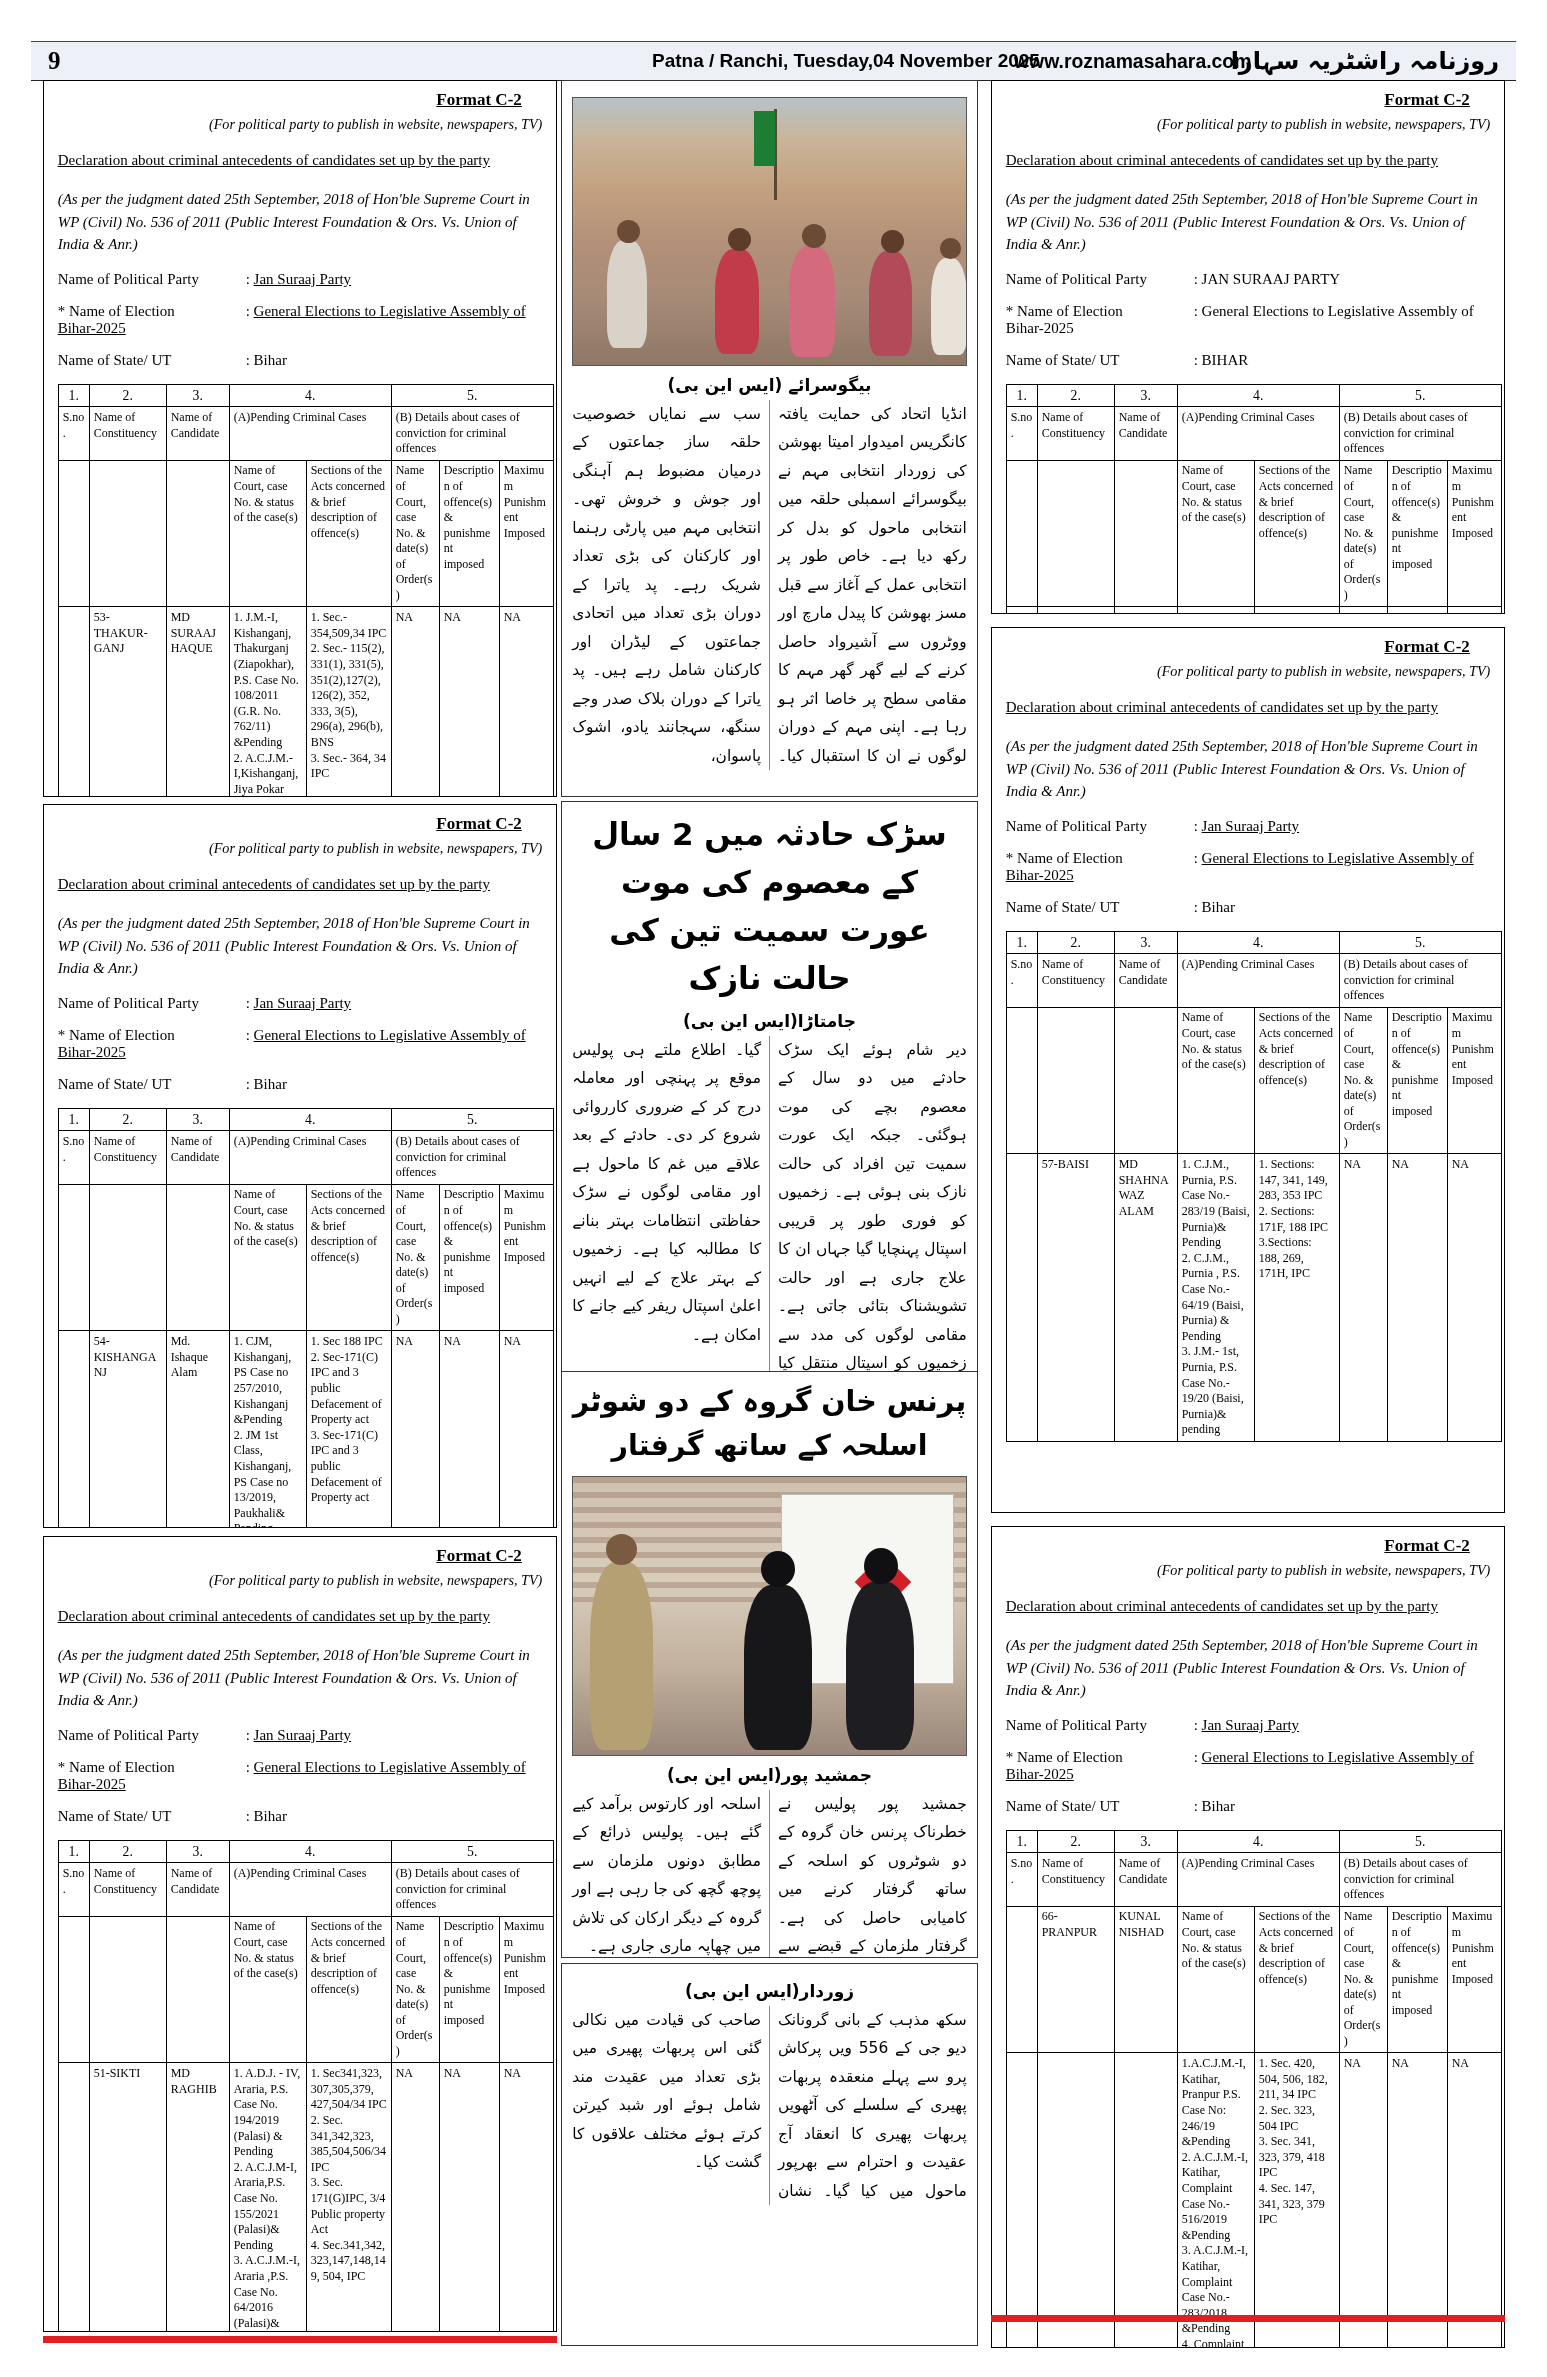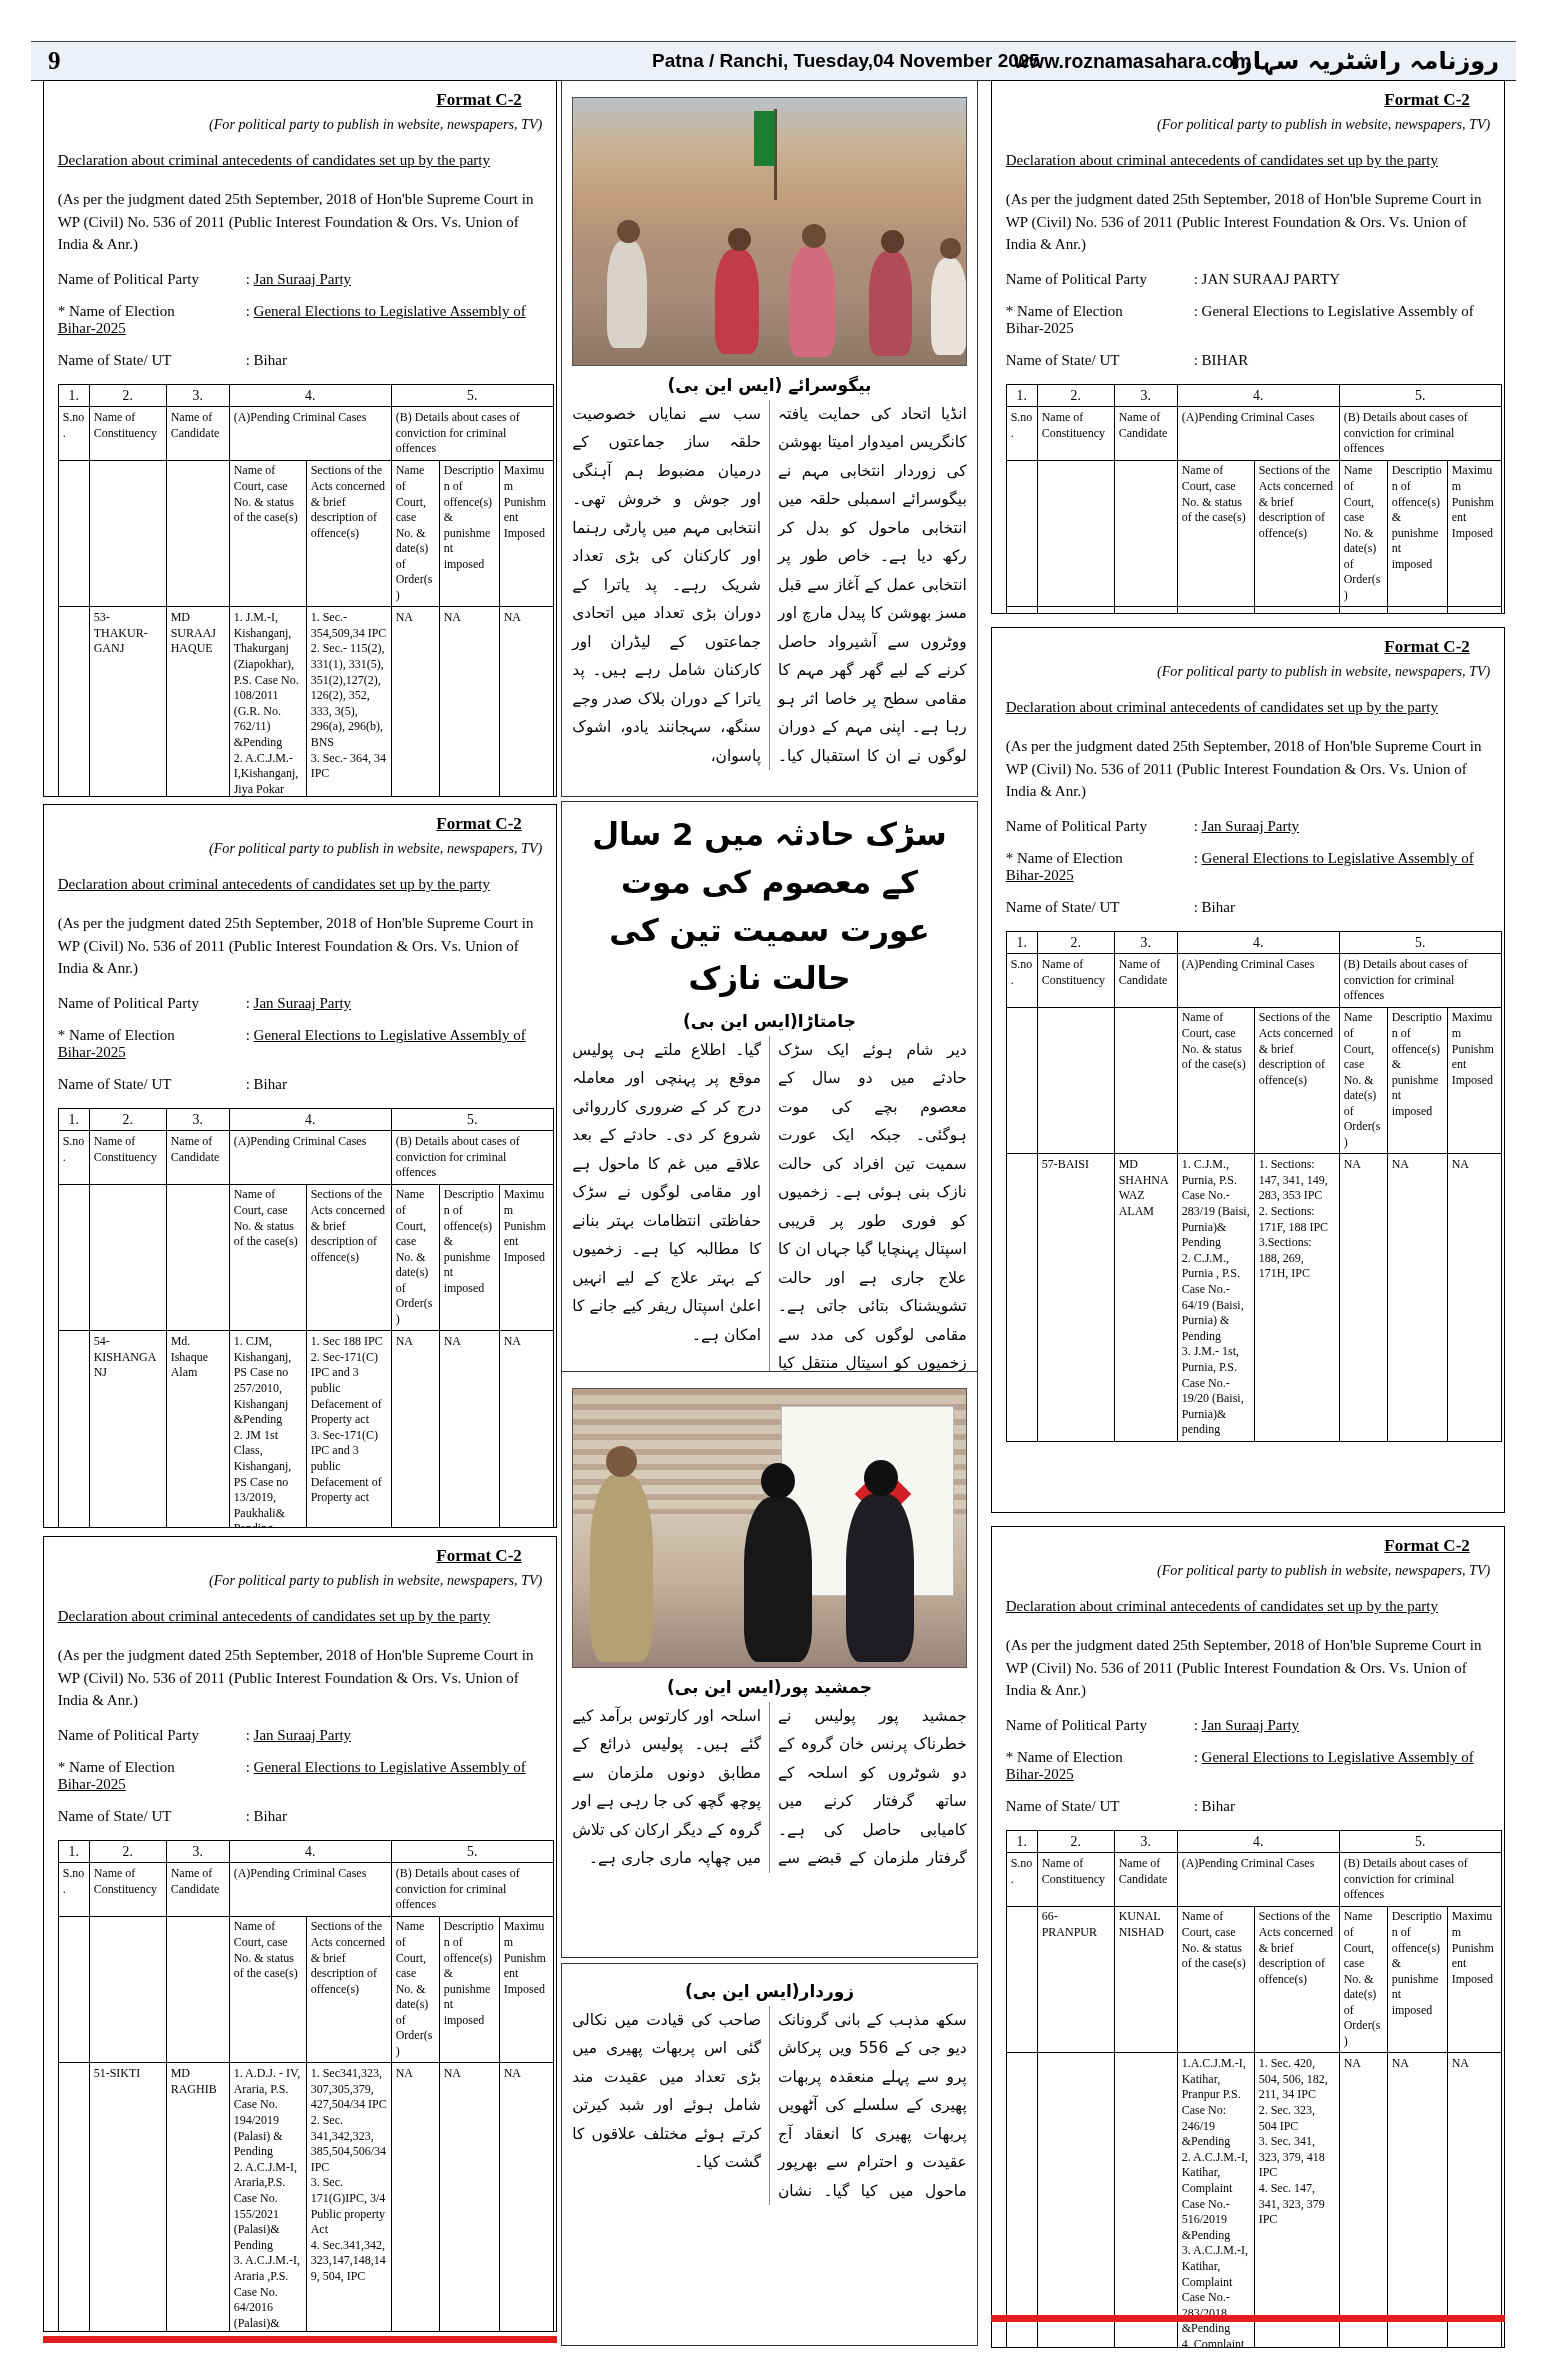--- a/index.html
+++ b/index.html
@@ -15,21 +15,21 @@
   .edate{left:621px;font-size:19px;font-weight:bold;font-family:"Liberation Sans",sans-serif;}
   .site{left:983px;font-size:19.4px;font-weight:bold;font-family:"Liberation Sans",sans-serif;}
   .masthead{right:17px;font-size:24px;font-weight:bold;direction:rtl;font-family:"DejaVu Sans",sans-serif;}
 
   
   .c2block{position:absolute;border:1.1px solid #000;background:#fff;box-sizing:border-box;
            padding:9px 13.7px;overflow:hidden;}
   .c2title{text-align:right;font-size:17px;font-weight:bold;text-decoration:underline;padding-right:20.5px;}
   .c2sub{text-align:right;font-size:14.2px;font-style:italic;margin-top:5.7px;}
   .c2decl{font-size:15px;text-decoration:underline;margin-top:19.4px;}
-  .c2judg{font-size:15px;margin-top:19.4px;line-height:1.5;}
+  .c2judg{font-size:15px;font-style:italic;margin-top:19.4px;line-height:1.5;}
   .c2row{font-size:15px;margin-top:15px;}
   .c2row .lbl{display:inline-block;min-width:188px;}
   .uline{text-decoration:underline;}
   .c2tbl{width:100%;border-collapse:collapse;margin-top:15px;table-layout:fixed;}
   .c2tbl td{border:1.1px solid #000;vertical-align:top;padding:2.8px 4px;
             font-size:12px;line-height:1.3;word-wrap:break-word;}
   .c2tbl .nums td{text-align:center;font-size:13.7px;padding:1.7px;}
   .pre{white-space:pre-line;}
 
   
@@ -281,20 +281,21 @@
     <div class="ubody">انڈیا اتحاد کی حمایت یافتہ کانگریس امیدوار امیتا بھوشن کی زوردار انتخابی مہم نے بیگوسرائے اسمبلی حلقہ میں انتخابی ماحول کو بدل کر رکھ دیا ہے۔ خاص طور پر انتخابی عمل کے آغاز سے قبل مسز بھوشن کا پیدل مارچ اور ووٹروں سے آشیرواد حاصل کرنے کے لیے گھر گھر مہم کا مقامی سطح پر خاصا اثر ہو رہا ہے۔ اپنی مہم کے دوران لوگوں نے ان کا استقبال کیا۔ سب سے نمایاں خصوصیت حلقہ ساز جماعتوں کے درمیان مضبوط ہم آہنگی اور جوش و خروش تھی۔ انتخابی مہم میں پارٹی رہنما اور کارکنان کی بڑی تعداد شریک رہے۔ پد یاترا کے دوران بڑی تعداد میں اتحادی جماعتوں کے لیڈران اور کارکنان شامل رہے ہیں۔ پد یاترا کے دوران بلاک صدر وجے سنگھ، سہجانند یادو، اشوک پاسوان،</div>
   </div>
 
   <div class="article" style="left:561px;top:801px;width:417px;height:664px;">
     <div class="headline h2sz">سڑک حادثہ میں 2 سال کے معصوم کی موت عورت سمیت تین کی حالت نازک</div>
     <div class="byline">جامتاڑا(ایس این بی)</div>
     <div class="ubody">دیر شام ہوئے ایک سڑک حادثے میں دو سال کے معصوم بچے کی موت ہوگئی۔ جبکہ ایک عورت سمیت تین افراد کی حالت نازک بنی ہوئی ہے۔ زخمیوں کو فوری طور پر قریبی اسپتال پہنچایا گیا جہاں ان کا علاج جاری ہے اور حالت تشویشناک بتائی جاتی ہے۔ مقامی لوگوں کی مدد سے زخمیوں کو اسپتال منتقل کیا گیا۔ اطلاع ملتے ہی پولیس موقع پر پہنچی اور معاملہ درج کر کے ضروری کارروائی شروع کر دی۔ حادثے کے بعد علاقے میں غم کا ماحول ہے اور مقامی لوگوں نے سڑک حفاظتی انتظامات بہتر بنانے کا مطالبہ کیا ہے۔ زخمیوں کے بہتر علاج کے لیے انہیں اعلیٰ اسپتال ریفر کیے جانے کا امکان ہے۔</div>
   </div>
 
   <div class="article" style="left:561px;top:1371px;width:417px;height:587px;">
+    <div class="headline h3sz">پرنس خان گروہ کے دو شوٹر اسلحہ کے ساتھ گرفتار</div>
     <div class="photo" id="photo2">
       <span class="brick"></span>
       <span class="banner" style="right:11.4px;top:17px;width:171px;height:188px;"></span>
       <span class="logo" style="right:63px;top:85px;width:40px;height:40px;"></span>
       <span class="person" style="left:17px;top:85px;width:63px;height:188px;background:#b5a073;"></span>
       <span class="head" style="left:33px;top:57px;width:31px;height:31px;background:#7a5b42;"></span>
       <span class="person" style="left:171px;top:108px;width:68px;height:165px;background:#17171a;"></span>
       <span class="head" style="left:188px;top:74px;width:34px;height:36px;background:#101013;"></span>
       <span class="person" style="left:273px;top:105px;width:68px;height:168px;background:#1d1d22;"></span>
       <span class="head" style="left:291px;top:71px;width:34px;height:36px;background:#101013;"></span>

